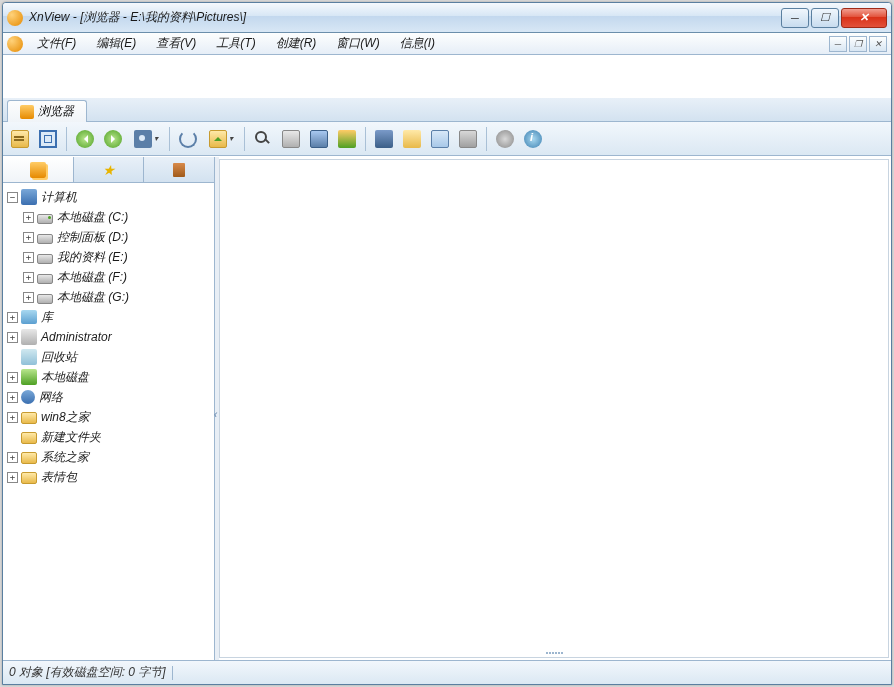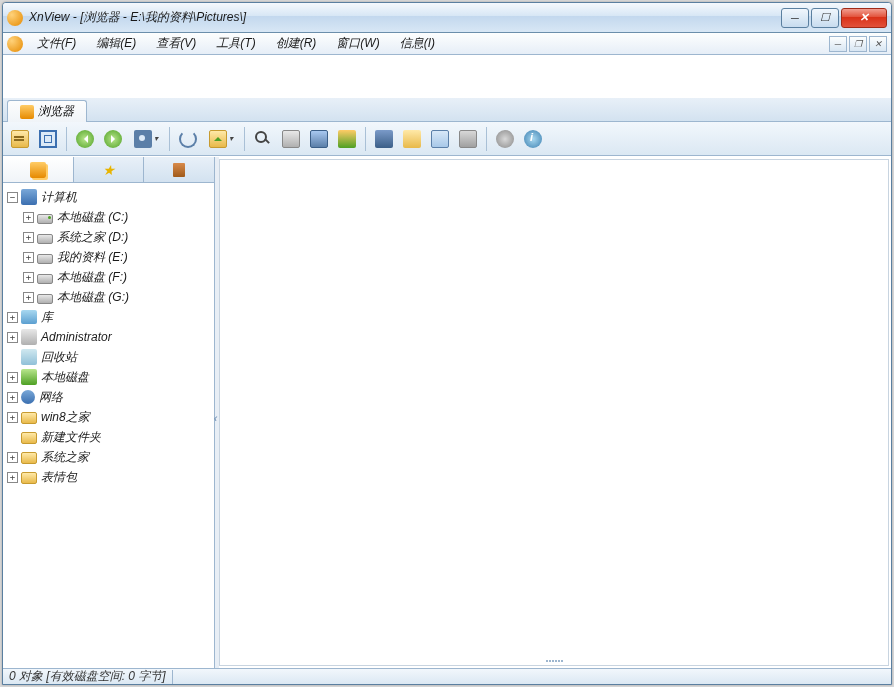--- a/index.html
+++ b/index.html
@@ -84,21 +84,21 @@
 .ni-net { background: linear-gradient(#7aa8d8,#3b6fb0); border-radius: 50%; width:14px;height:14px; }
 .node-label { color: #1a1a1a; }
 
 .splitter-v { width: 4px; background: #e8eef5; cursor: col-resize; position: relative; }
 .splitter-v::after { content:"‹"; position:absolute; top:50%; left:-1px; font-size:10px; color:#5b7fa8; }
 
 .content { flex: 1; background: #fff; border: 1px solid #c8d4e0; margin: 2px 2px 2px 0; position: relative; }
 .content-grip { position:absolute; bottom:1px; left:50%; transform:translateX(-50%); width:50px; height:6px; display:flex; align-items:center; justify-content:center; gap:1px; }
 .content-grip span { width:2px;height:2px;background:#9db6cf; }
 
-.statusbar { height: 16px; background: linear-gradient(#f2f7fc,#dbe8f3); border-top: 1px solid #9db6cf; display: flex; align-items: center; padding: 0 6px; color: #333; }
+.statusbar { height: 24px; background: linear-gradient(#f2f7fc,#dbe8f3); border-top: 1px solid #9db6cf; display: flex; align-items: center; padding: 0 6px; color: #333; }
 .status-sep { width:1px; height:14px; background:#9db6cf; margin:0 6px; }
 </style>
 </head>
 <body>
 
 <div class="window">
 
   <div class="titlebar">
     <span class="app-icon"></span>
     <span class="title-text">XnView - [浏览器 - E:\我的资料\Pictures\]</span>
@@ -214,21 +214,21 @@
         </div>
         <div id="drives">
             <div class="tree-node" style="padding-left: 18px;">
               <span class="expander">+</span>
               <span class="node-icon ni-drive c"></span>
               <span class="node-label">本地磁盘 (C:)</span>
             </div>
             <div class="tree-node" style="padding-left: 18px;">
               <span class="expander">+</span>
               <span class="node-icon ni-drive"></span>
-              <span class="node-label">系统之家 (D:)</span>
+              <span class="node-label">控制面板 (D:)</span>
             </div>
             <div class="tree-node" style="padding-left: 18px;">
               <span class="expander">+</span>
               <span class="node-icon ni-drive"></span>
               <span class="node-label">我的资料 (E:)</span>
             </div>
             <div class="tree-node" style="padding-left: 18px;">
               <span class="expander">+</span>
               <span class="node-icon ni-drive"></span>
               <span class="node-label">本地磁盘 (F:)</span>

